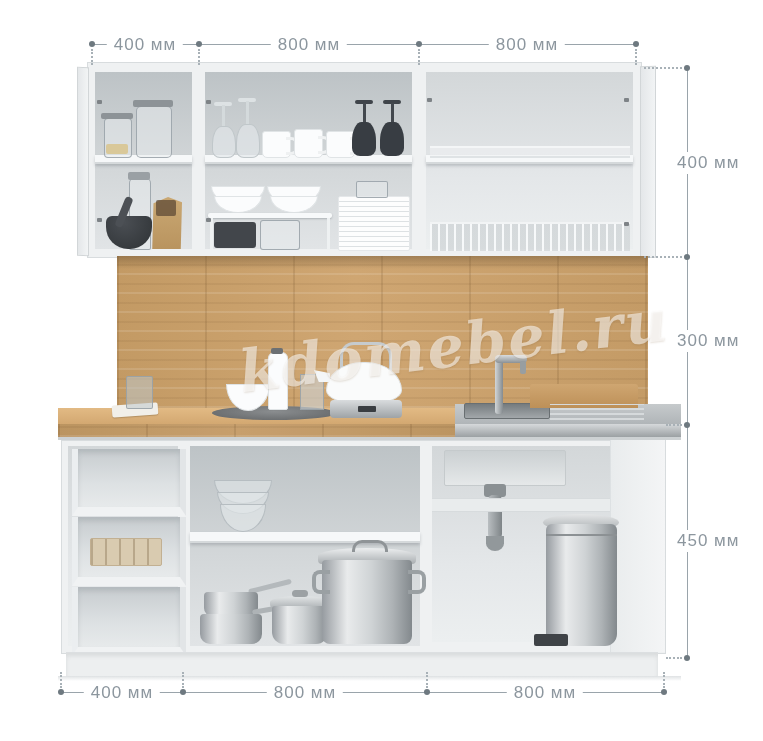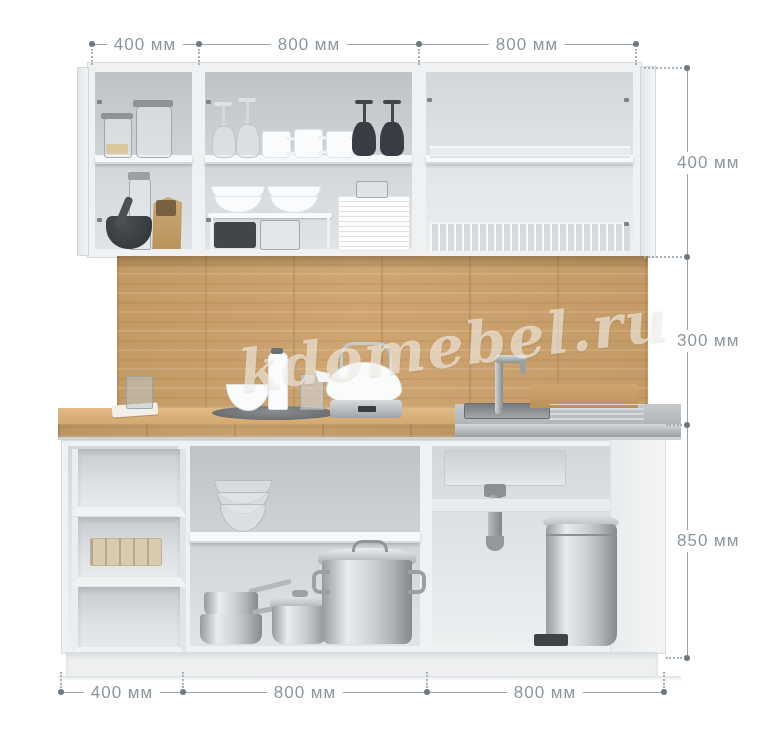--- a/index.html
+++ b/index.html
@@ -217,21 +217,21 @@
   <div class="dotted-v" style="left:418px;top:49px;height:16px;"></div>
   <div class="dotted-v" style="left:635px;top:49px;height:16px;"></div>
 
   <div class="dline-v" style="left:687px;top:68px;height:590px;"></div>
   <div class="ddot" style="left:684px;top:65px;"></div>
   <div class="ddot" style="left:684px;top:254px;"></div>
   <div class="ddot" style="left:684px;top:422px;"></div>
   <div class="ddot" style="left:684px;top:655px;"></div>
   <span class="dim-label side" style="left:670px;top:163px;">400 мм</span>
   <span class="dim-label side" style="left:670px;top:341px;">300 мм</span>
-  <span class="dim-label side" style="left:670px;top:541px;">850 мм</span>
+  <span class="dim-label side" style="left:670px;top:541px;">450 мм</span>
   <div class="dotted-h" style="left:644px;top:67px;width:38px;"></div>
   <div class="dotted-h" style="left:644px;top:256px;width:38px;"></div>
   <div class="dotted-h" style="left:666px;top:424px;width:16px;"></div>
   <div class="dotted-h" style="left:666px;top:657px;width:16px;"></div>
 
   <div class="dline-h" style="left:61px;top:692px;width:603px;"></div>
   <div class="ddot" style="left:58px;top:689px;"></div>
   <div class="ddot" style="left:180px;top:689px;"></div>
   <div class="ddot" style="left:424px;top:689px;"></div>
   <div class="ddot" style="left:661px;top:689px;"></div>

